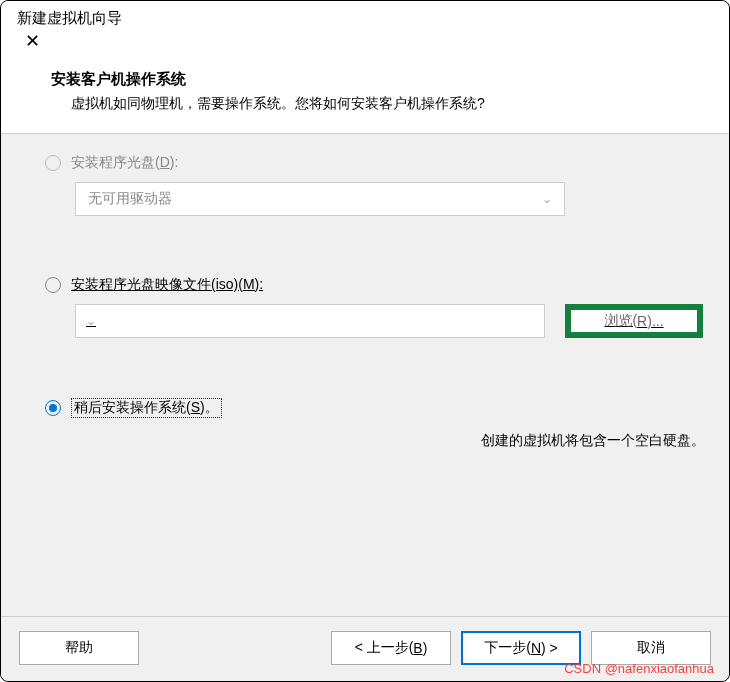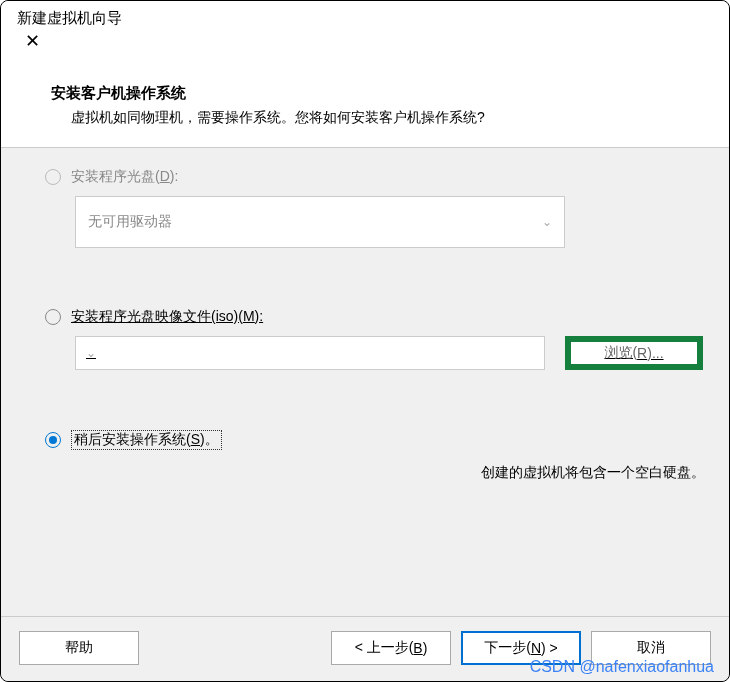--- a/index.html
+++ b/index.html
@@ -47,21 +47,20 @@
     .header-section {
       background: #fff;
       padding: 10px 30px 20px 50px;
       border-bottom: 1px solid #ccc;
     }
     .header-title {
       font-size: 15px;
       font-weight: bold;
       color: #000;
       margin-bottom: 6px;
-      margin-top: 14px;
     }
     .header-desc {
       font-size: 14px;
       color: #000;
       padding-left: 20px;
     }
     .body-section {
       flex: 1;
       padding: 20px 24px 10px 24px;
       background: #f0f0f0;
@@ -115,21 +114,21 @@
     .radio-label .accel {
       text-decoration: underline;
     }
     .dotted-focus {
       border: 1px dotted #333;
       padding: 0 2px;
     }
     .dropdown {
       margin-left: 50px;
       width: 490px;
-      height: 52px;
+      height: 34px;
       border: 1px solid #ccc;
       background: #fff;
       display: flex;
       align-items: center;
       justify-content: space-between;
       padding: 0 12px;
       font-size: 14px;
     }
     .dropdown.disabled {
       color: #888;
@@ -214,22 +213,22 @@
     .btn.primary {
       border: 2px solid #0070d0;
     }
     .btn .accel {
       text-decoration: underline;
     }
     .watermark {
       position: absolute;
       right: 16px;
       bottom: 6px;
-      font-size: 16px;
-      color: #3b82f6;
+      font-size: 13px;
+      color: #ef4444;
       pointer-events: none;
     }
   </style>
 </head>
 <body>
 
 <div class="window">
 
   <div class="titlebar">
     <span class="titlebar-title">新建虚拟机向导</span>

